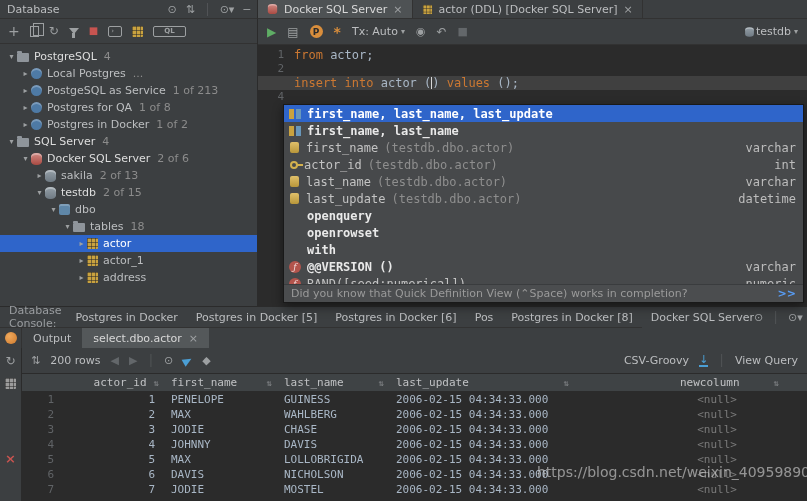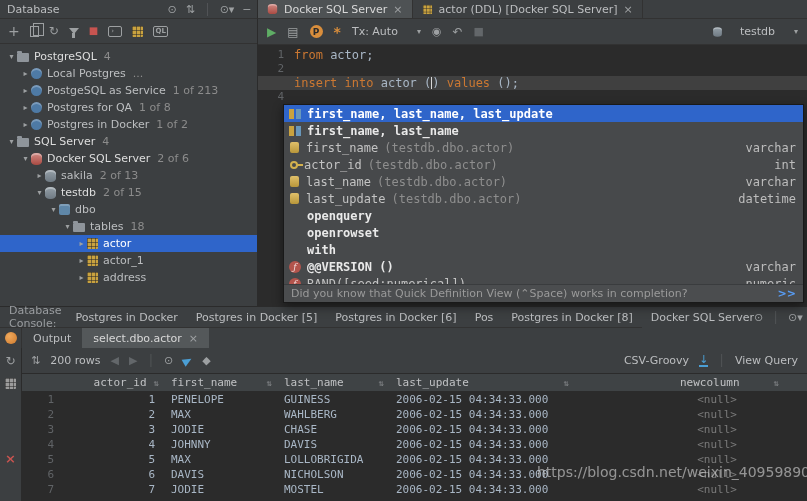--- a/index.html
+++ b/index.html
@@ -34,42 +34,42 @@
   .ic-table { width:11px; height:11px; border-radius:1px; background-color:var(--table_icon,#c9a23f);
     background-image:linear-gradient(to right, rgba(43,43,43,.55) 1px, transparent 1px),
                      linear-gradient(to bottom, rgba(43,43,43,.55) 1px, transparent 1px);
     background-size:4px 4px; }
   .ic-table.gray { filter:grayscale(1) brightness(.95); }
   .ic-copy { width:9px; height:11px; border:1px solid #9da0a2; position:relative; z-index:0; background:#3c3f41; }
   .ic-copy::before { content:""; position:absolute; left:2px; top:-4px; width:9px; height:11px; border:1px solid #9da0a2; z-index:-1; }
   .ic-funnel { width:0; height:0; border-left:5px solid transparent; border-right:5px solid transparent; border-top:6px solid #9da0a2; position:relative; }
   .ic-funnel::after { content:""; position:absolute; left:-1.5px; top:-1px; width:3px; height:5px; background:#9da0a2; }
   .ic-console { width:14px; height:11px; border:1px solid #9da0a2; border-radius:2px; font-size:7px; color:#9da0a2; display:flex; align-items:center; padding-left:2px; }
-  .ic-ql { min-width:15px; height:11px; border:1px solid #9da0a2; border-radius:2px; font-size:7px; color:#9da0a2; display:flex; align-items:center; justify-content:center; padding:0 1px;font-weight:bold; }
+  .ic-ql { min-width:15px; height:11px; border:1px solid #9da0a2; border-radius:2px; font-size:7px; color:#9da0a2; display:flex; align-items:center; justify-content:center; padding:0 10px;font-weight:bold; }
   .pcirc { width:13px; height:13px; border-radius:50%; background:#d98e3c; color:#2b2b2b; font-size:9px; font-weight:bold; display:flex; align-items:center; justify-content:center; flex:none; }
   .orange-circle { width:12px; height:12px; border-radius:50%; background:radial-gradient(circle at 35% 35%, #f0a95c, #cf7a2d); }
   .tri-blue { width:0; height:0; border-left:9px solid #4b9fd5; border-top:4px solid transparent; border-bottom:4px solid transparent; transform:rotate(-30deg); display:inline-block; }
   .dl { color:#4b9fd5; border-bottom:2px solid #4b9fd5; line-height:9px; font-size:11px; padding-bottom:1px; cursor:pointer; }
 
   
   .left-panel { position:absolute; top:19px; left:0; width:258px; height:287px; background:#3c3f41; border-right:1px solid #2b2b2b; }
   .panel-toolbar { height:25px; display:flex; align-items:center; gap:10px; padding:0 8px; border-bottom:1px solid #323232; }
   .tree { padding-top:4px; height:calc(100% - 25px); overflow:hidden; }
   .tree-row { display:flex; align-items:center; height:17px; cursor:default; white-space:nowrap; }
   .tree-row .arrow { width:11px; text-align:center; font-size:8px; color:#9da0a2; flex:none; }
   .tree-row .lbl { margin-left:5px; }
   .tree-row .lbl.bold { color:#dddddd; font-weight:normal; }
   .tree-row .count { margin-left:7px; color:#8c8c8c; }
   .tree-row.selected { background:var(--selection,#2f65ca); }
   .tree-row.selected .lbl, .tree-row.selected .count { color:#ffffff; }
 
   
   .editor-zone { position:absolute; top:19px; left:258px; right:0; height:287px; display:flex; flex-direction:column; background:var(--editor_bg,#2b2b2b); }
   .editor-toolbar { flex:none; height:26px; background:#3c3f41; border-bottom:1px solid #323232; display:flex; align-items:center; gap:11px; padding:0 9px; }
-  .txsel, .conn { display:flex; align-items:center; gap:17px; color:#bcbec0; cursor:pointer; }
+  .txsel, .conn { display:flex; align-items:center; gap:1px; color:#bcbec0; cursor:pointer; }
   .star { color:#d98e3c; font-size:14px; font-weight:bold; }
   .editor { position:relative; flex:1; font-family:"DejaVu Sans Mono","Liberation Mono",monospace; font-size:12px; }
   .gutter { position:absolute; top:3px; left:0; width:26px; text-align:right; color:#606366; font-size:11px; }
   .gutter div { height:14px; line-height:14px; }
   .code { position:absolute; top:3px; left:0; right:0; }
   .line { height:14px; line-height:14px; padding-left:36px; white-space:pre; }
   .line.current { background:#404040; }
   .tok.kw { color:var(--keyword,#cc7832); }
   .tok.pl { color:#a9b7c6; }
   .caret-bar { display:inline-block; width:1px; height:12px; background:#d8d8d8; vertical-align:-2px; }

